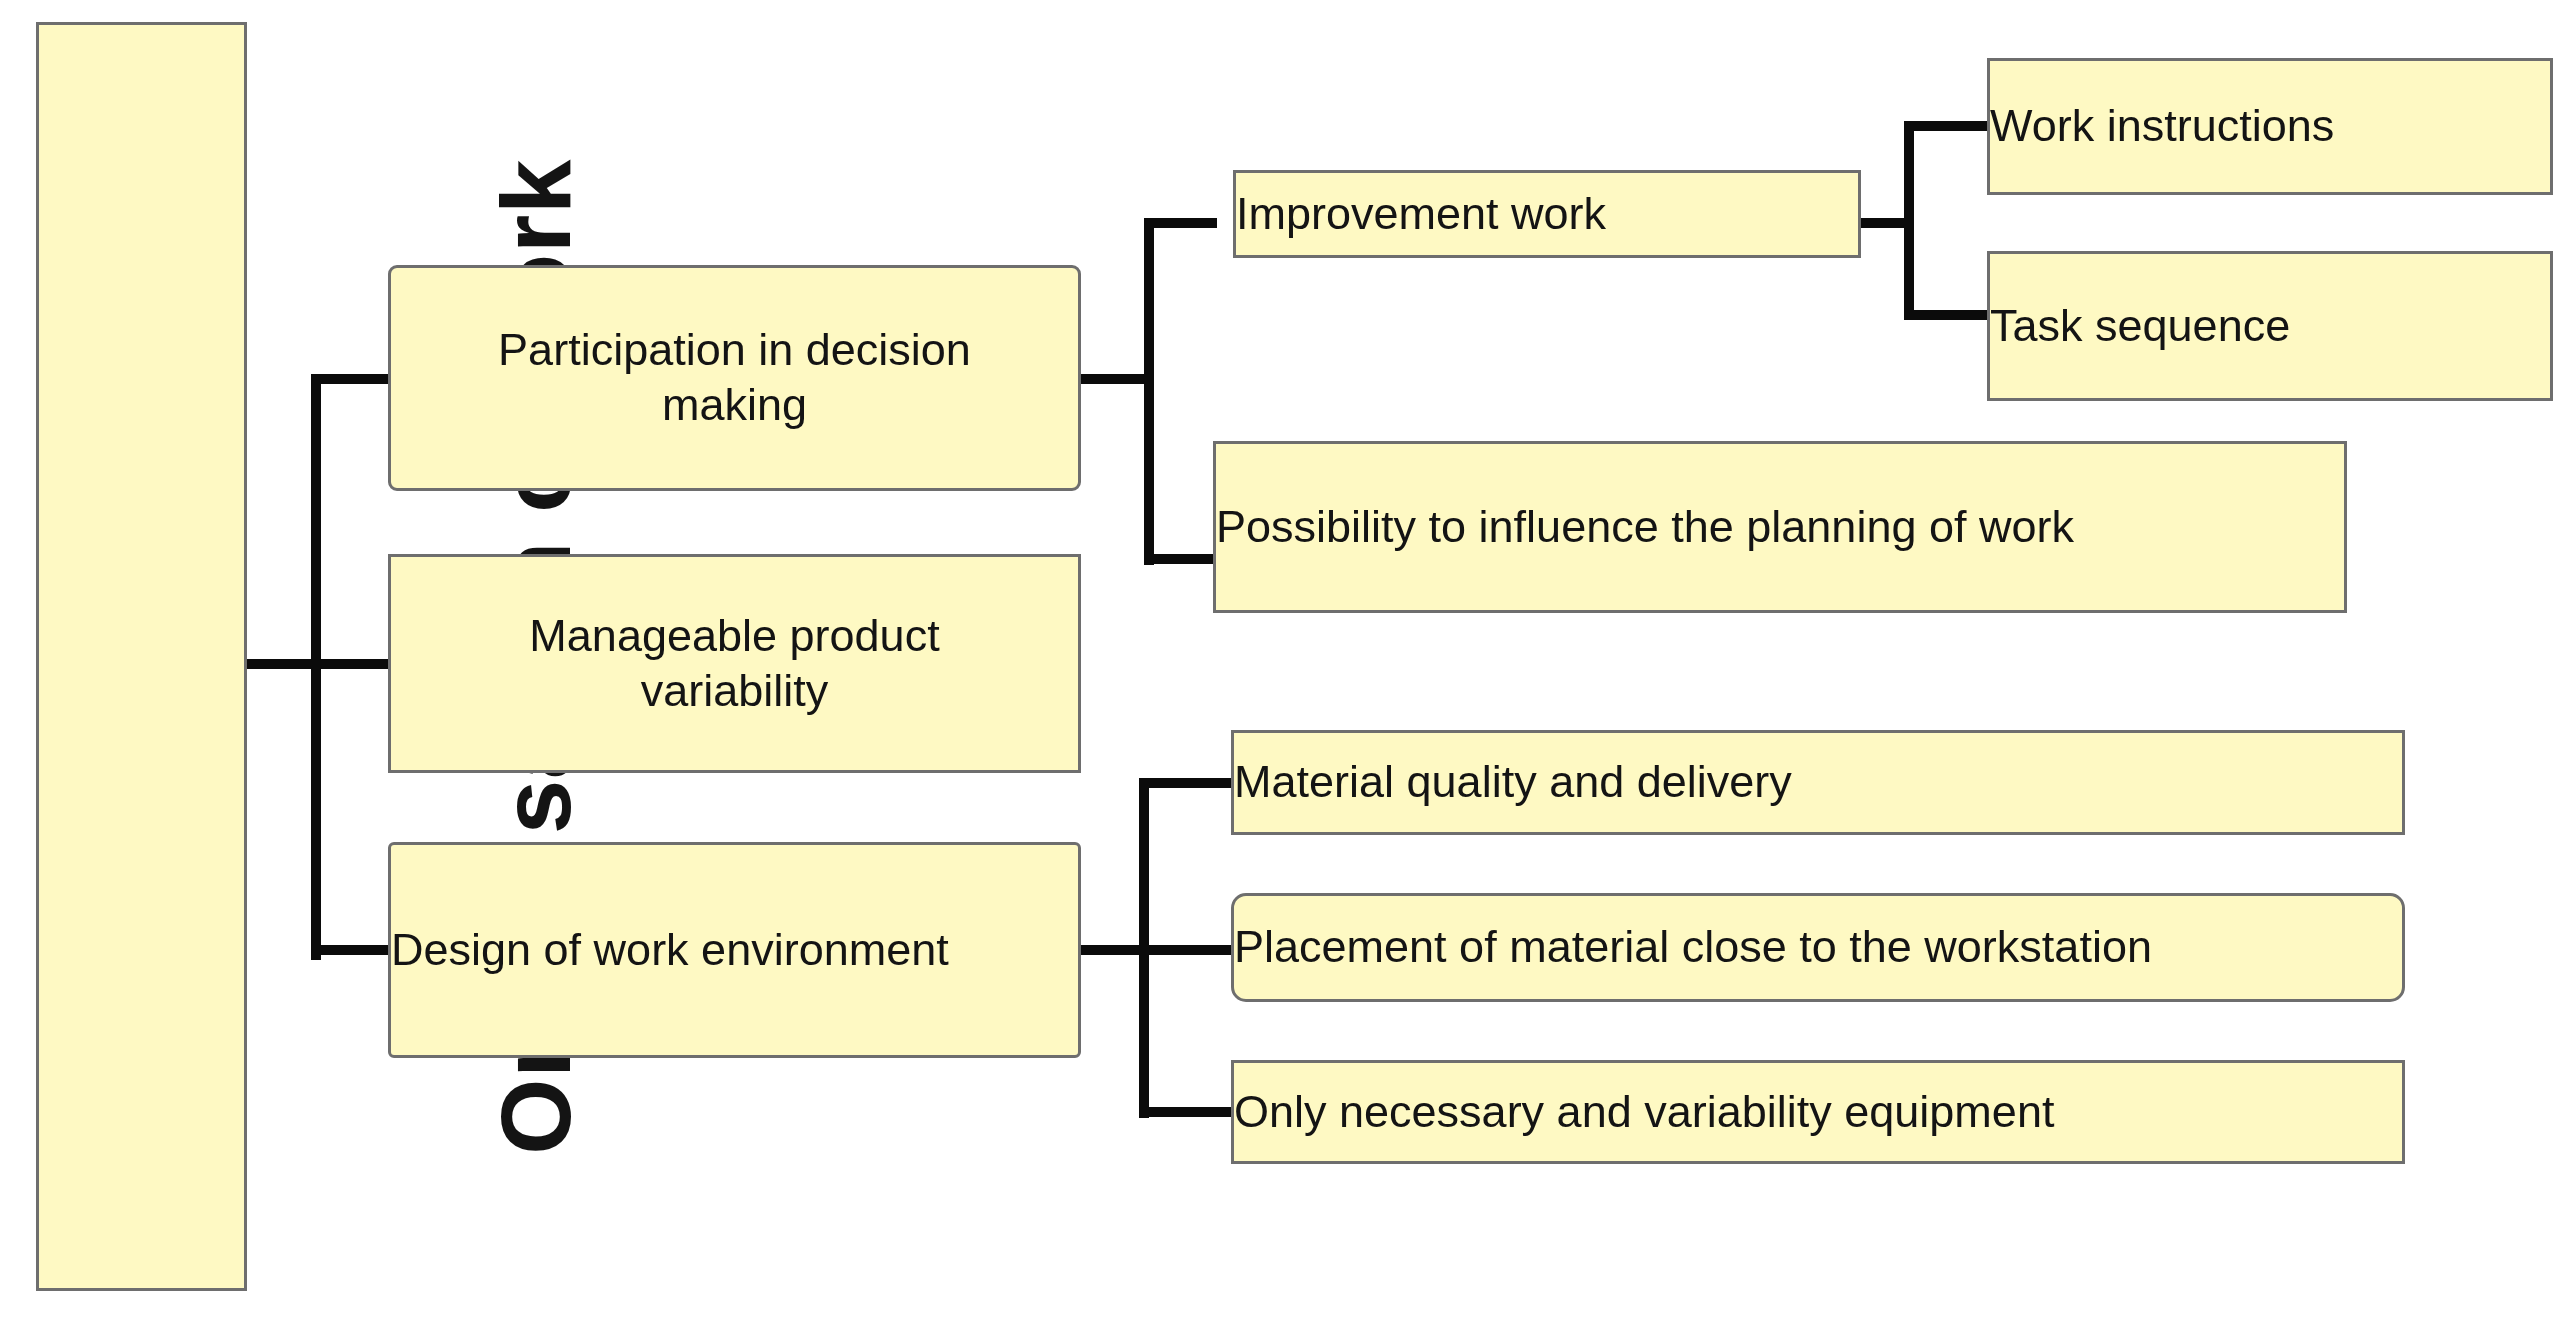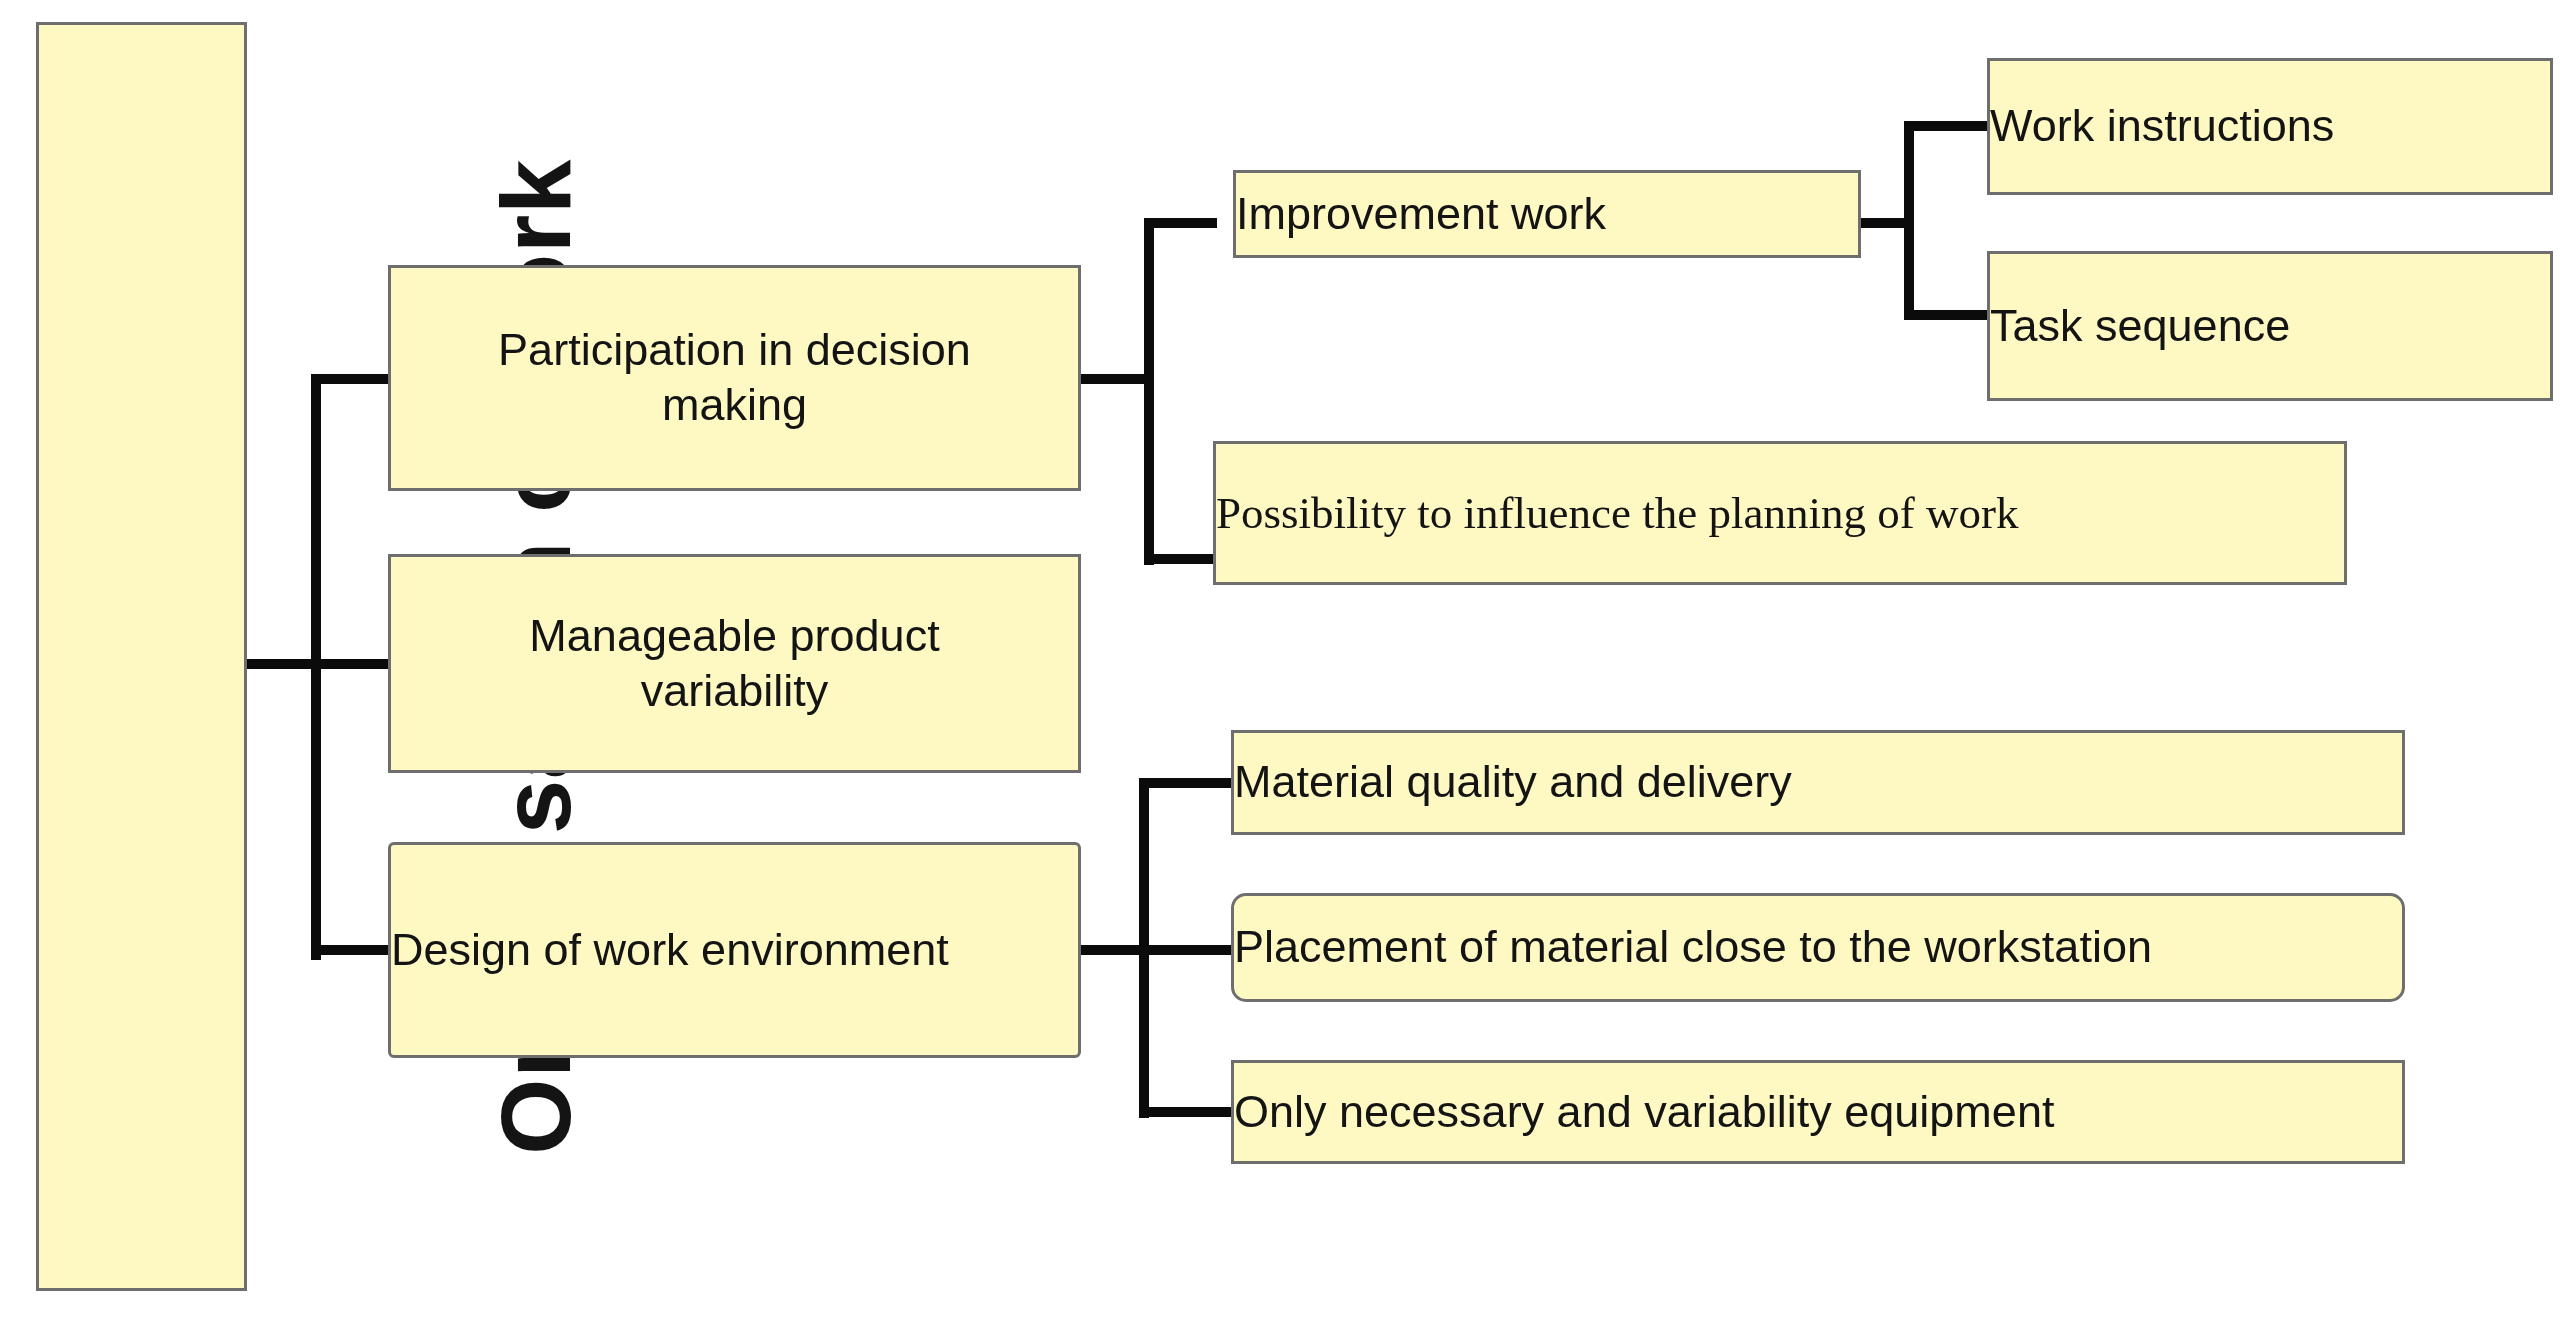--- a/index.html
+++ b/index.html
@@ -25,27 +25,27 @@
     color:#141414;
   }
   .n-root{left:36px;top:22px;width:211px;height:1269px;}
   .n-root .vtext{
     white-space:nowrap;
     transform:rotate(-90deg);
     font-size:98px;
     font-weight:600;
     letter-spacing:0.8px;
   }
-  .n-participation{left:388px;top:265px;width:693px;height:226px;padding:0 43px;}
+  .n-participation{left:388px;top:265px;width:693px;height:226px;padding:0 43px;border-radius:9px;}
   .n-manageable{left:388px;top:554px;width:693px;height:219px;padding:0 48px;}
   .n-design{left:388px;top:842px;width:693px;height:216px;white-space:nowrap;border-radius:6px;}
   .n-improvement{left:1233px;top:170px;width:628px;height:88px;white-space:nowrap;}
   .n-work-instructions{left:1987px;top:58px;width:566px;height:137px;white-space:nowrap;}
   .n-task-sequence{left:1987px;top:251px;width:566px;height:150px;white-space:nowrap;}
-  .n-possibility{left:1213px;top:441px;width:1134px;height:144px;white-space:nowrap;font-family:Liberation Serif, serif;}
+  .n-possibility{left:1213px;top:441px;width:1134px;height:172px;white-space:nowrap;}
   .n-material{left:1231px;top:730px;width:1174px;height:105px;white-space:nowrap;}
   .n-placement{left:1231px;top:893px;width:1174px;height:109px;white-space:nowrap;border-radius:15px;}
   .n-only{left:1231px;top:1060px;width:1174px;height:104px;white-space:nowrap;}
   
   .ln{position:absolute;background:#0b0b0b;}
   .l-trunk-h      {left:247px; top:659px; width:141px; height:10px;}
   .l-trunk-v      {left:311px; top:374px; width:10px;  height:586px;}
   .l-br-part      {left:311px; top:374px; width:77px;  height:10px;}
   .l-br-design    {left:311px; top:945px;width:77px;  height:10px;}
   .l-part-stub    {left:1081px;top:374px; width:67px;  height:10px;}

